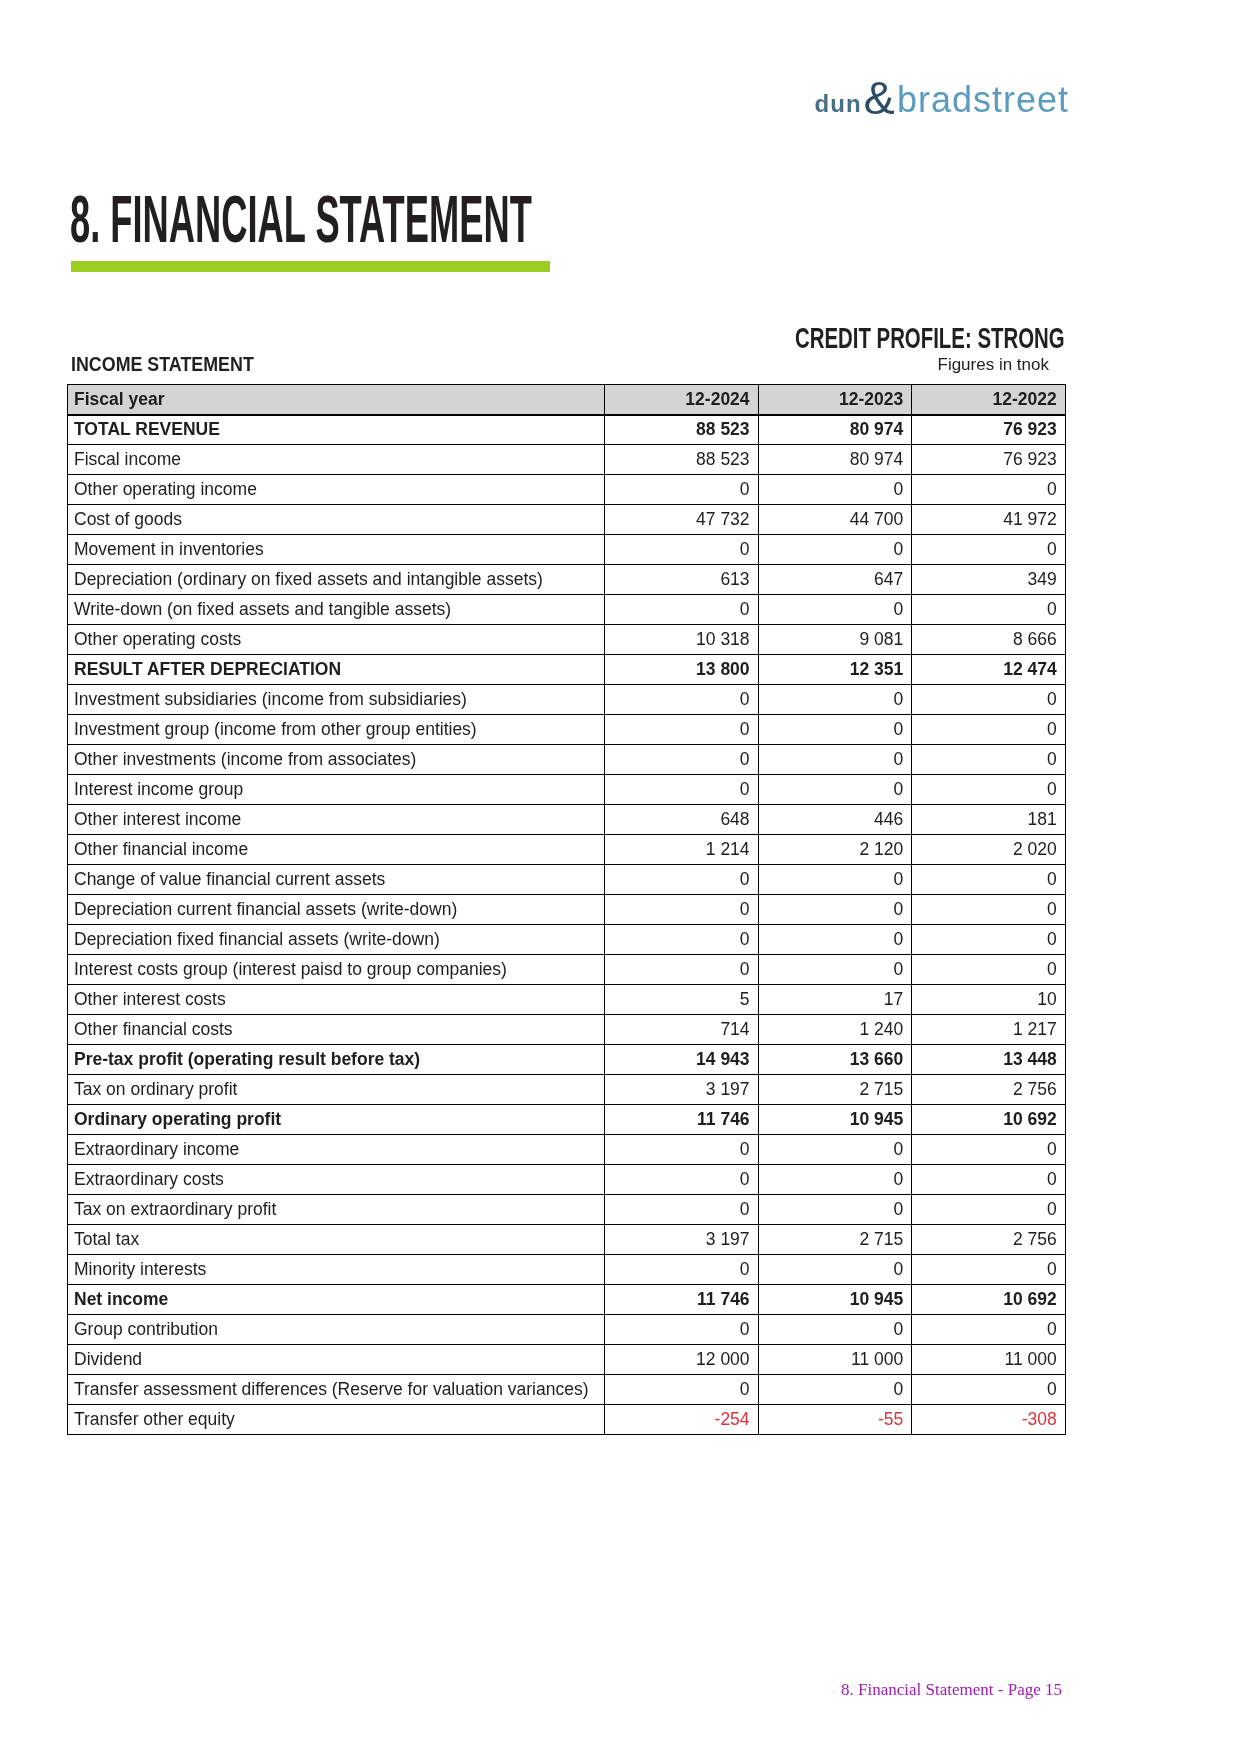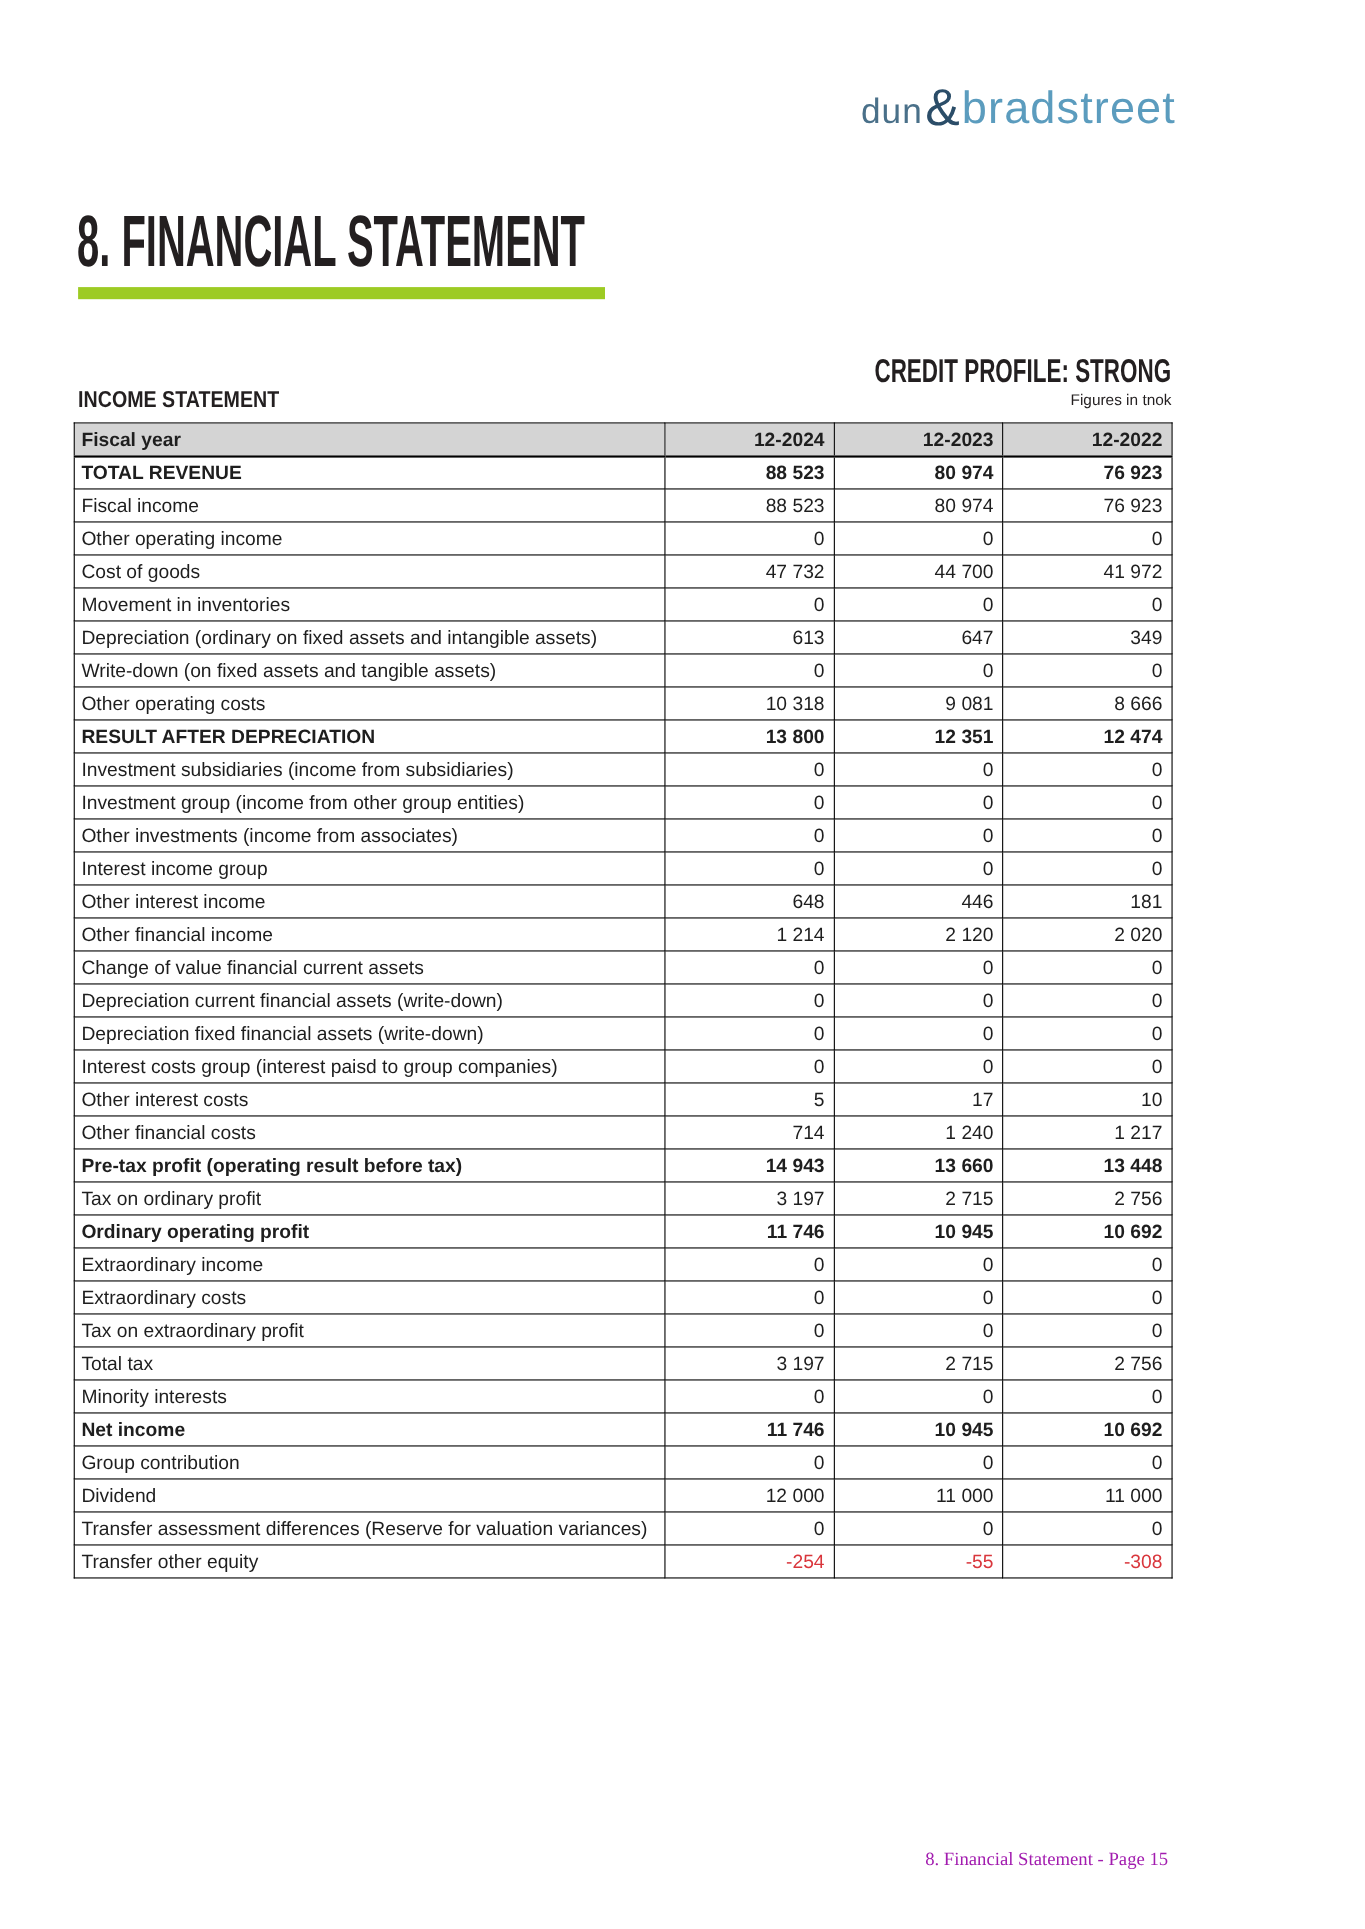--- a/index.html
+++ b/index.html
@@ -21,23 +21,23 @@
     font-family:"Liberation Sans",sans-serif;
     color:var(--ink);
     overflow:hidden;
   }
   
   .logo{
     position:absolute;top:68px;right:172px;
     display:flex;align-items:baseline;
     white-space:nowrap;
   }
-  .logo .l-dun{font-size:32px;color:var(--logo-mid);letter-spacing:1px;}
+  .logo .l-dun{font-size:24px;color:var(--logo-mid);letter-spacing:1px;font-weight:bold;}
   .logo .l-amp{font-size:47px;color:var(--logo-dark);margin:0 2px;position:relative;top:2px;font-weight:normal;}
-  .logo .l-brad{font-size:41px;color:var(--logo-light);letter-spacing:1px;}
+  .logo .l-brad{font-size:36px;color:var(--logo-light);letter-spacing:1px;}
   
   .doc-title{
     position:absolute;left:70px;top:186px;
     font-size:66px;font-weight:bold;color:#231F20;
     line-height:1.0;white-space:nowrap;text-align:center;
   }
   .doc-title .squeeze{display:inline-block;transform:scaleX(0.55);transform-origin:left center;}
   .accent-bar{
     position:absolute;left:71px;top:261px;
     width:479px;height:11px;background:var(--accent);
@@ -46,22 +46,22 @@
     position:absolute;right:176px;top:321px;
     font-size:30px;font-weight:bold;color:#231F20;white-space:nowrap;
   }
   .credit-profile .squeeze{display:inline-block;transform:scaleX(0.68);transform-origin:right center;}
   .statement-title{
     position:absolute;left:71px;top:352px;
     font-size:21px;font-weight:bold;color:#231F20;white-space:nowrap;text-align:right;
   }
   .statement-title .squeeze{display:inline-block;transform:scaleX(0.85);transform-origin:left center;}
   .figures-note{
-    position:absolute;right:176px;top:355px;
-    font-size:14px;color:#231F20;
+    position:absolute;right:192px;top:355px;
+    font-size:17px;color:#231F20;
   }
   
   table.fin{
     position:absolute;left:67px;top:384px;
     width:998px;
     border-collapse:collapse;
     table-layout:fixed;
     font-size:17.5px;
   }
   table.fin col.c-label{width:537px;}

